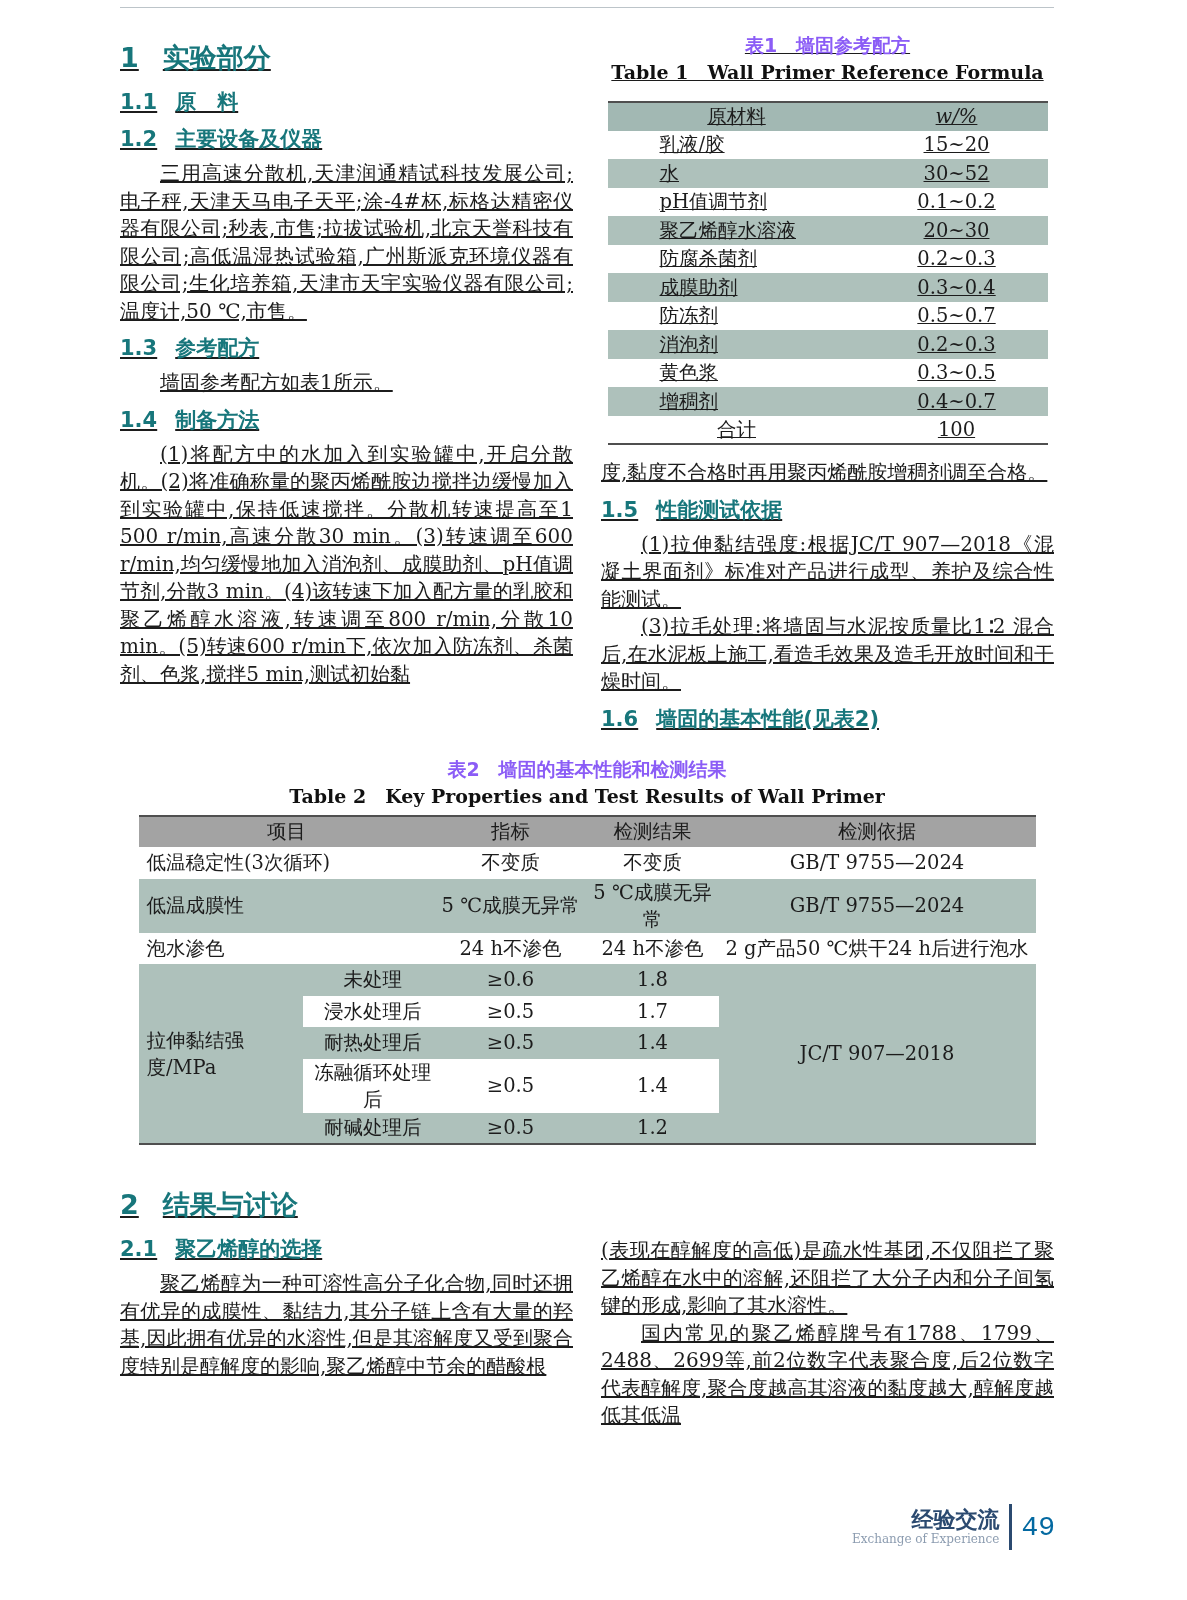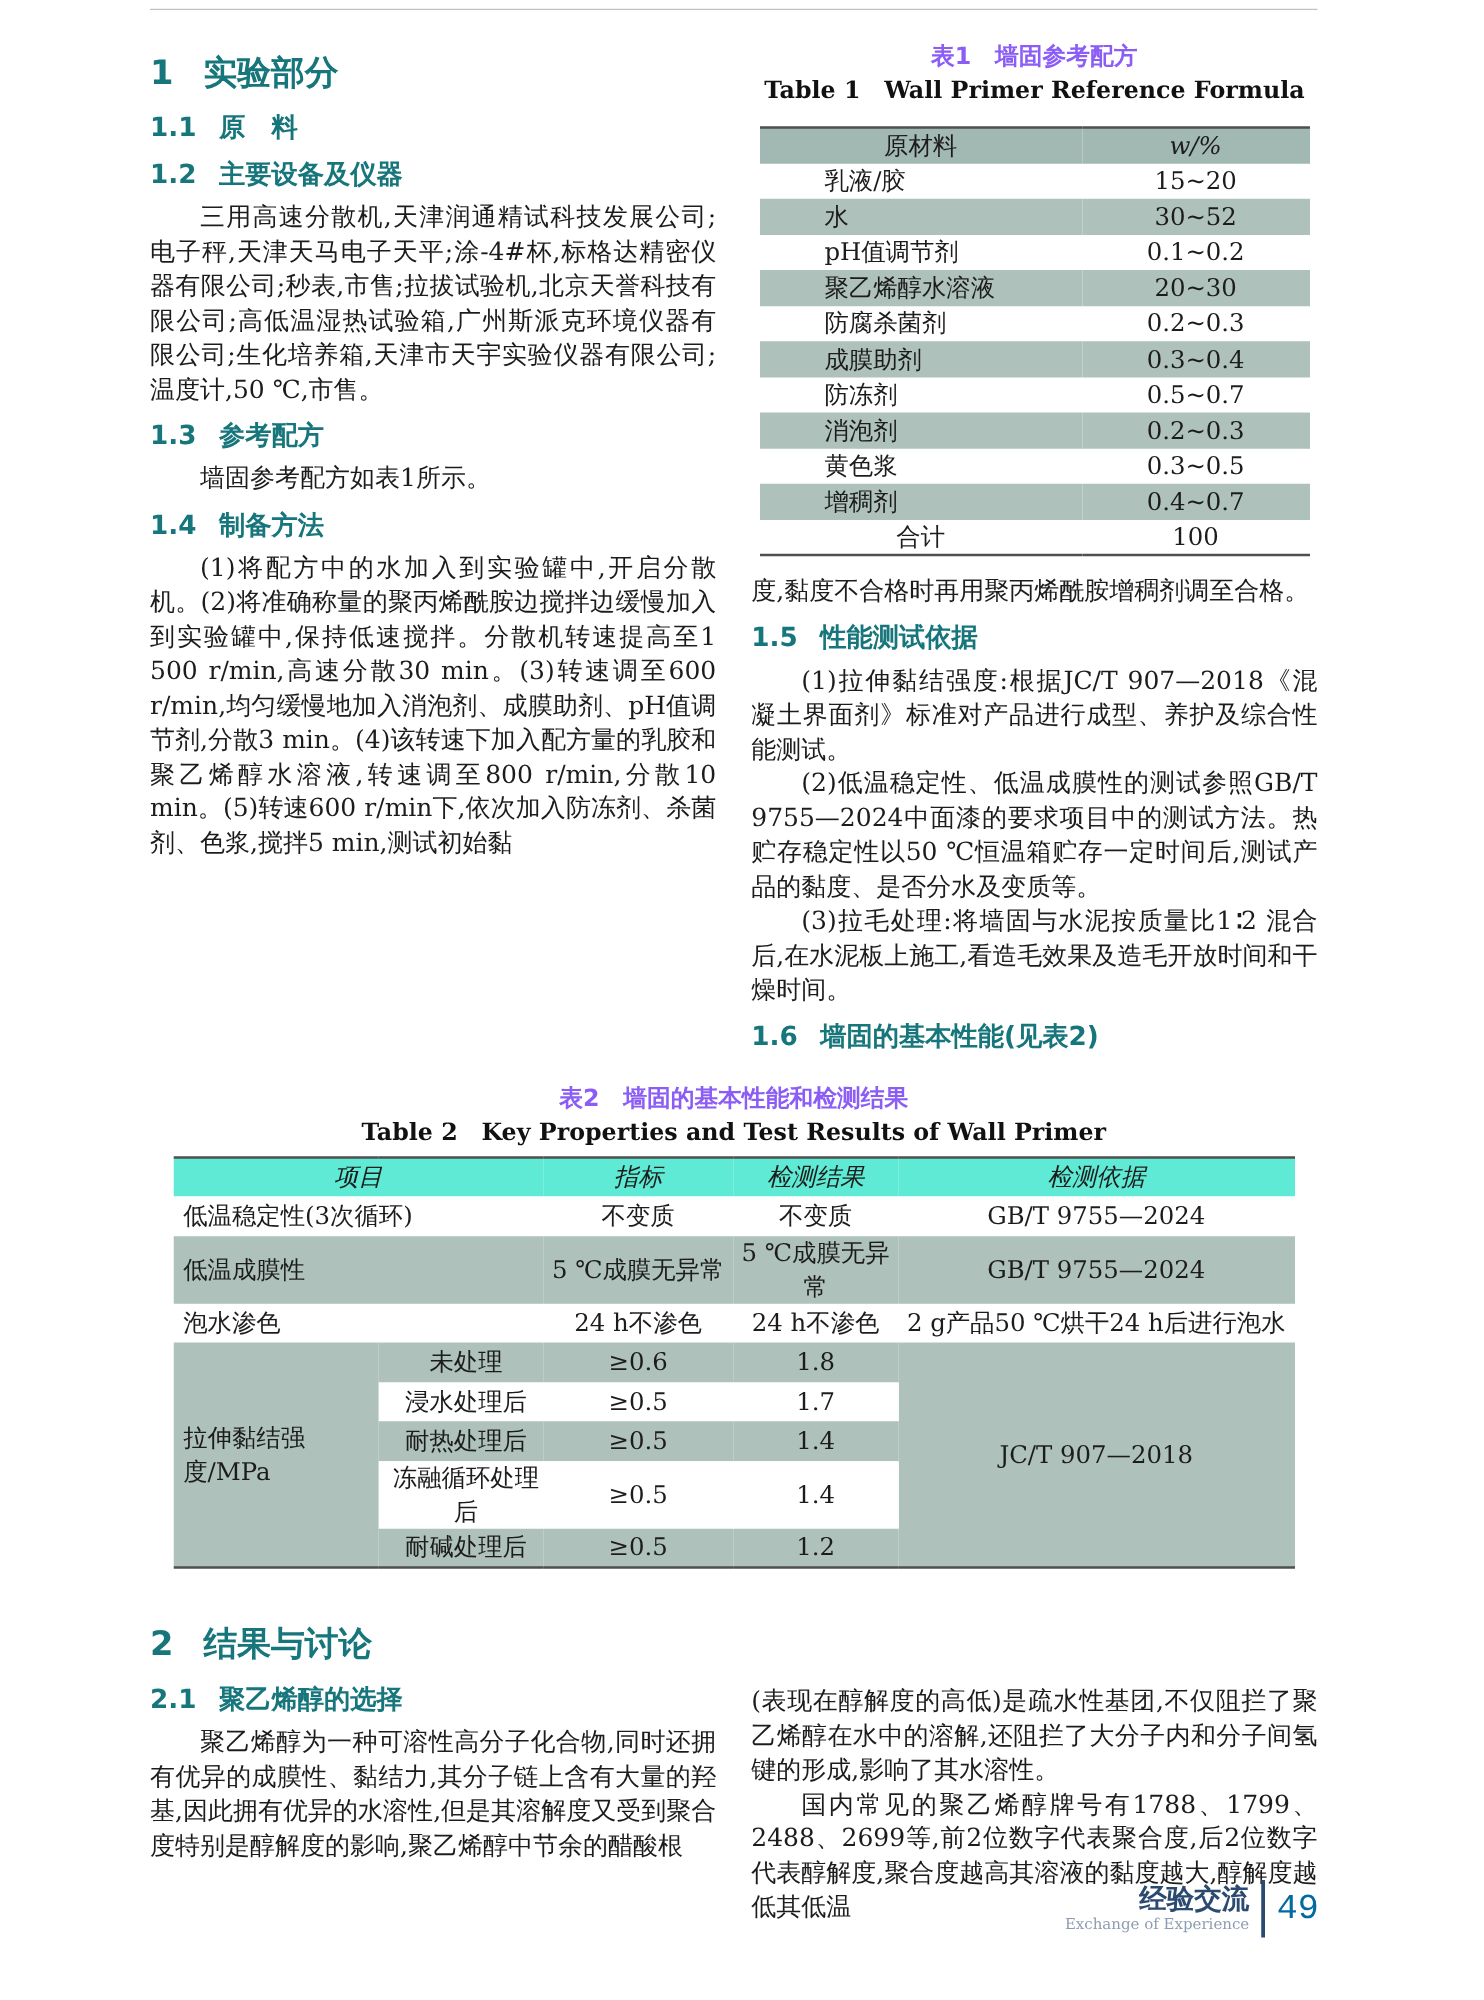--- a/index.html
+++ b/index.html
@@ -19,21 +19,21 @@
     padding-top:64px;
     text-align:right;
     font-size:19px;
     color:#84929f;
     font-family:"DejaVu Sans", sans-serif;
     letter-spacing:0.5px;
   }
   .head-rule { border:none; height:1px; background:#bcc4c9; margin:7px 0 0 0; }
 
   
-  .twocol { display:flex; gap:28px; margin-top:24px; }
+  .twocol { display:flex; gap:28px; margin-top:24px;text-decoration:underline; }
   .col { width:455px; }
 
   
   .h-sec {
     font-family:"DejaVu Sans", sans-serif;
     font-weight:bold; font-size:27px; color:#17767b;
     margin:8px 0 12px 0;
   }
   .h-sec .num { margin-right:24px; }
   .h-sub {
@@ -67,21 +67,21 @@
   .t1 .c-val { width:182px; text-align:center; }
   .t1 .wpct { font-style:italic; font-family:"DejaVu Serif", serif; }
   .t1 tbody td.mat { text-align:left; padding-left:52px; }
   .t1 tbody td.val { text-align:center; }
   .t1 tbody tr:nth-child(even) td { background:#aec1bb; }
   .t1 tbody td.total { text-align:center; padding-left:0; }
 
   
   .t2 { width:897px; margin:6px auto 0 auto; }
   .t2 th, .t2 td { height:31.5px; }
-  .t2 thead th { background:#5eead4; text-align:center;font-style:italic; }
+  .t2 thead th { background:#a3a3a3; text-align:center; }
   .t2 .w-item2 { width:296px; }
   .t2 .w-spec { width:152px; }
   .t2 .w-res  { width:132px; }
   .t2 .w-basis{ width:317px; }
   .t2 td.item { text-align:left; padding-left:8px; }
   .t2 td.cond { text-align:center; padding-left:8px;font-family:Liberation Serif, serif; }
   .t2 td.ctr  { text-align:center; }
   .t2 tr.rowB td { background:#aec1bb; }
   .t2 tr.tens td { background:#aec1bb; }
   .t2 tr.tens td.stripe { background:#ffffff; }
@@ -200,21 +200,20 @@
             </tr>
         </tbody>
       </table>
 
       <p class="body" style="margin-top:14px;">度,黏度不合格时再用聚丙烯酰胺增稠剂调至合格。</p>
 
       <div class="h-sub">
         <span class="num">1.5</span><span>性能测试依据</span>
       </div>
       <p class="body ind">(1)拉伸黏结强度:根据JC/T 907—2018《混凝土界面剂》标准对产品进行成型、养护及综合性能测试。</p>
-      <p class="body ind">(2)低温稳定性、低温成膜性的测试参照GB/T 9755—2024中面漆的要求项目中的测试方法。热贮存稳定性以50 ℃恒温箱贮存一定时间后,测试产品的黏度、是否分水及变质等。</p>
       <p class="body ind">(3)拉毛处理:将墙固与水泥按质量比1∶2 混合后,在水泥板上施工,看造毛效果及造毛开放时间和干燥时间。</p>
 
       <div class="h-sub">
         <span class="num">1.6</span><span>墙固的基本性能(见表2)</span>
       </div>
     </div>
   </div>
 
   <div class="table2-wrap">
     <div class="tcap">

